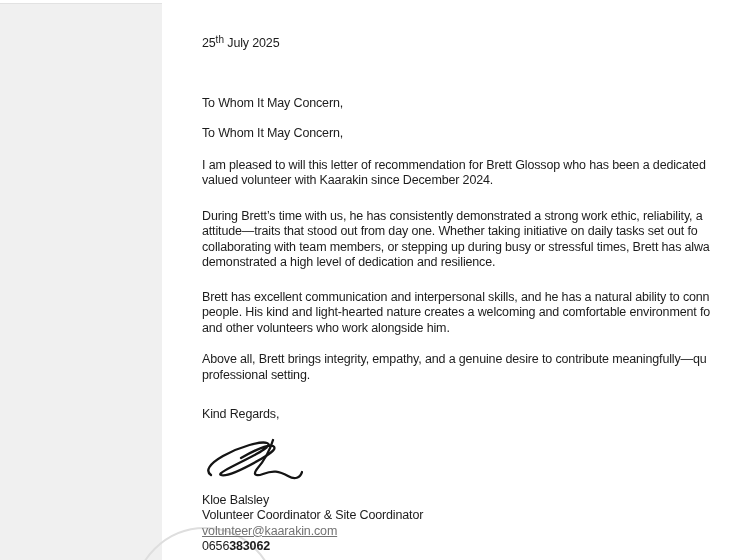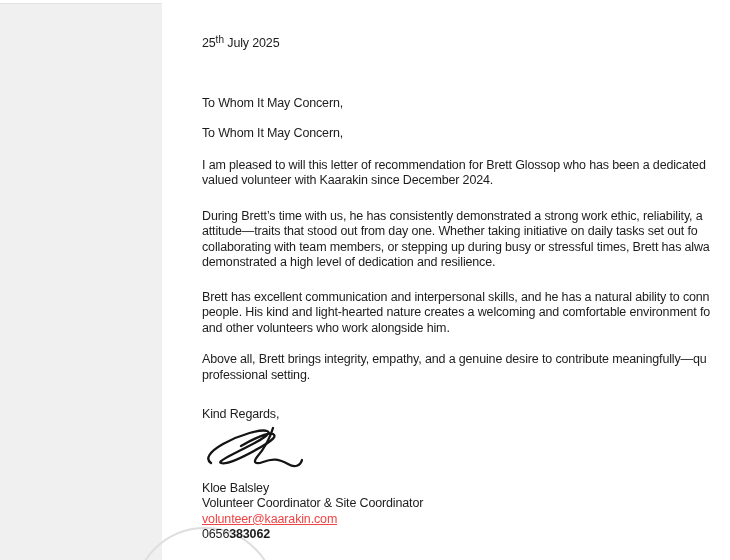--- a/index.html
+++ b/index.html
@@ -47,30 +47,30 @@
   .line { white-space: nowrap; }
 
   .date-line { margin-bottom: 44px; }
   .date-suffix { font-size: 10px; position: relative; top: -4.5px; letter-spacing: 0; }
   .salutation-1 { margin-bottom: 15px; }
   .salutation-2 { margin-bottom: 16px; }
   .para-1 { margin-bottom: 20px; }
   .para-2 { margin-bottom: 19px; }
   .para-3 { margin-bottom: 16px; }
   .para-4 { margin-bottom: 24px; }
-  .closing-line { margin-bottom: 3px; }
+  .closing-line { margin-bottom: 15px; }
 
   .signature-wrap { height: 48px; margin-bottom: 7px; }
   .signature-wrap svg { display: block; margin-left: 1px; }
   .signature-wrap path {
     fill: none; stroke: #141414; stroke-width: 2.3;
     stroke-linecap: round; stroke-linejoin: round;
   }
 
-  .email-link { color: #ef4444; text-decoration: underline; cursor: pointer; }
+  .email-link { color: #737373; text-decoration: underline; cursor: pointer; }
   .phone-bold { font-weight: 700; }
 </style>
 </head>
 <body>
 
 <div class="viewport">
 
   <div class="canvas-hairline"></div>
   <div class="canvas-strip"></div>
   <div class="logo-arc"></div>

